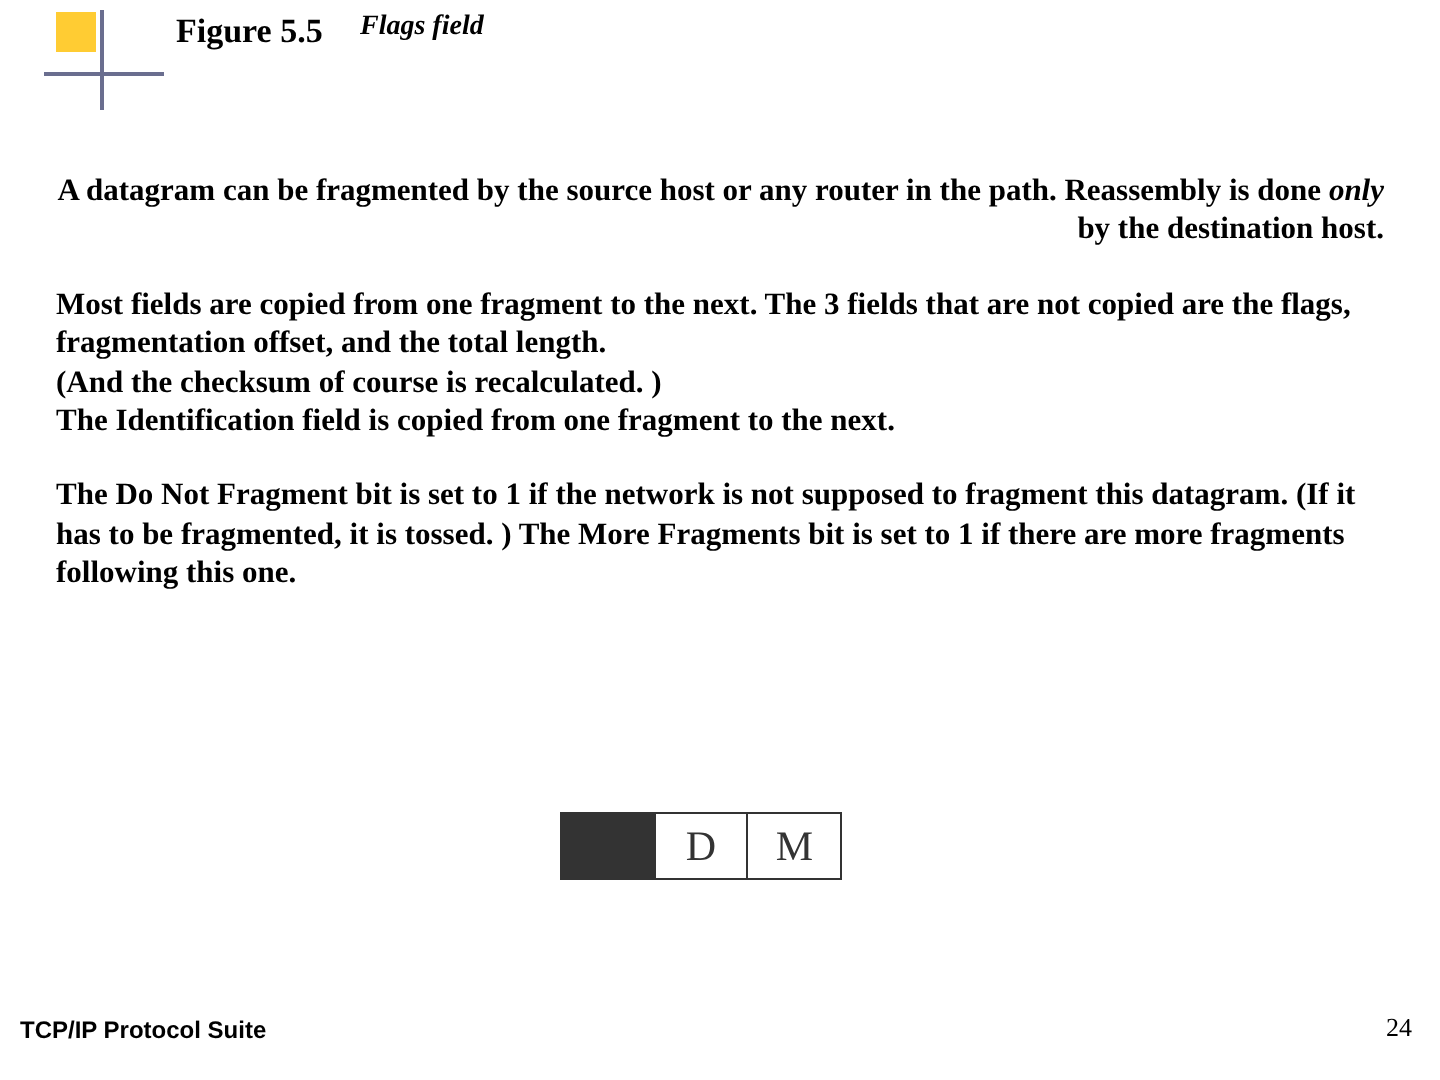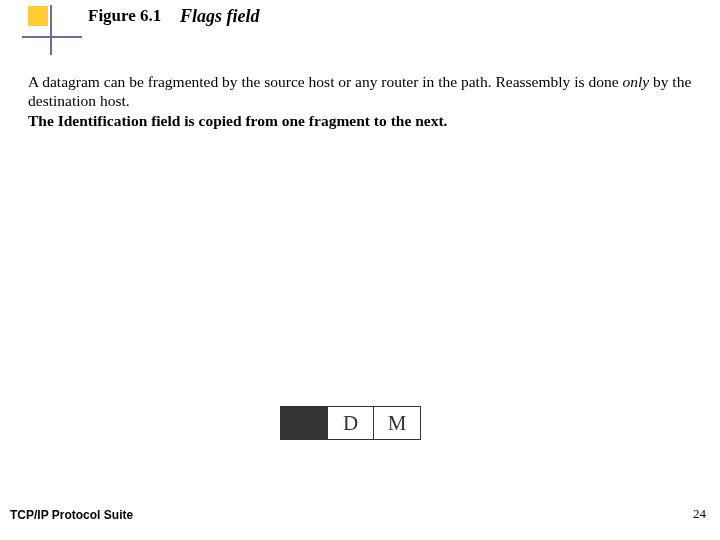--- a/index.html
+++ b/index.html
@@ -44,32 +44,32 @@
     left: 88px;
     top: 6px;
     font-size: 17px;
     font-weight: bold;
     color: #000;
   }
   .figure-title {
     position: absolute;
     left: 180px;
     top: 6px;
-    font-size: 18px;
+    font-size: 14px;
     font-weight: bold;
     font-style: italic;
     color: #000;
   }
   .content {
     padding: 0 28px;
     font-size: 15.5px;
     color: #000;
     line-height: 1.25;
   }
-  .p1 { margin-top: 12px; font-weight: normal; }
+  .p1 { margin-top: 26px; font-weight: bold; text-align: right; }
   .p1 .only { font-style: italic; }
   .p2 { margin-top: 18px; font-weight: bold; }
   .p3 { font-weight: bold; }
   .p4 { margin-top: 18px; font-weight: bold; }
   .flags-figure {
     position: absolute;
     left: 280px;
     top: 398px;
     width: 190px;
     font-family: "Times New Roman", serif;
@@ -116,29 +116,32 @@
     color: #000;
   }
 </style>
 </head>
 <body>
 
 <div class="header">
   <div class="header-block"></div>
   <div class="header-vert"></div>
   <div class="header-line"></div>
-  <div class="figure-label">Figure 6.1</div>
+  <div class="figure-label">Figure 5.5</div>
   <div class="figure-title">Flags field</div>
 </div>
 
 <div class="content">
   <p class="p1">
     <span>A datagram can be fragmented by the source host or any router in the path.  Reassembly is done </span><span class="only">only</span><span> by the destination host.</span>
   </p>
+  <p class="p2" style="white-space:pre-line;">Most fields are copied from one fragment to the next.  The 3 fields that are not copied are the flags, fragmentation offset, and the total length.
+(And the checksum of course is recalculated. )</p>
   <p class="p3">The Identification field is copied from one fragment to the next.</p>
+  <p class="p4">The Do Not Fragment bit is set to 1 if the network is not supposed to fragment this datagram.  (If it has to be fragmented, it is tossed. )  The More Fragments bit is set to 1 if there are more fragments following this one.</p>
 </div>
 
 <div class="flags-figure">
   <div class="flags-boxes">
     <div class="cell filled"></div>
     <div class="cell">D</div>
     <div class="cell">M</div>
   </div>
 </div>
 

